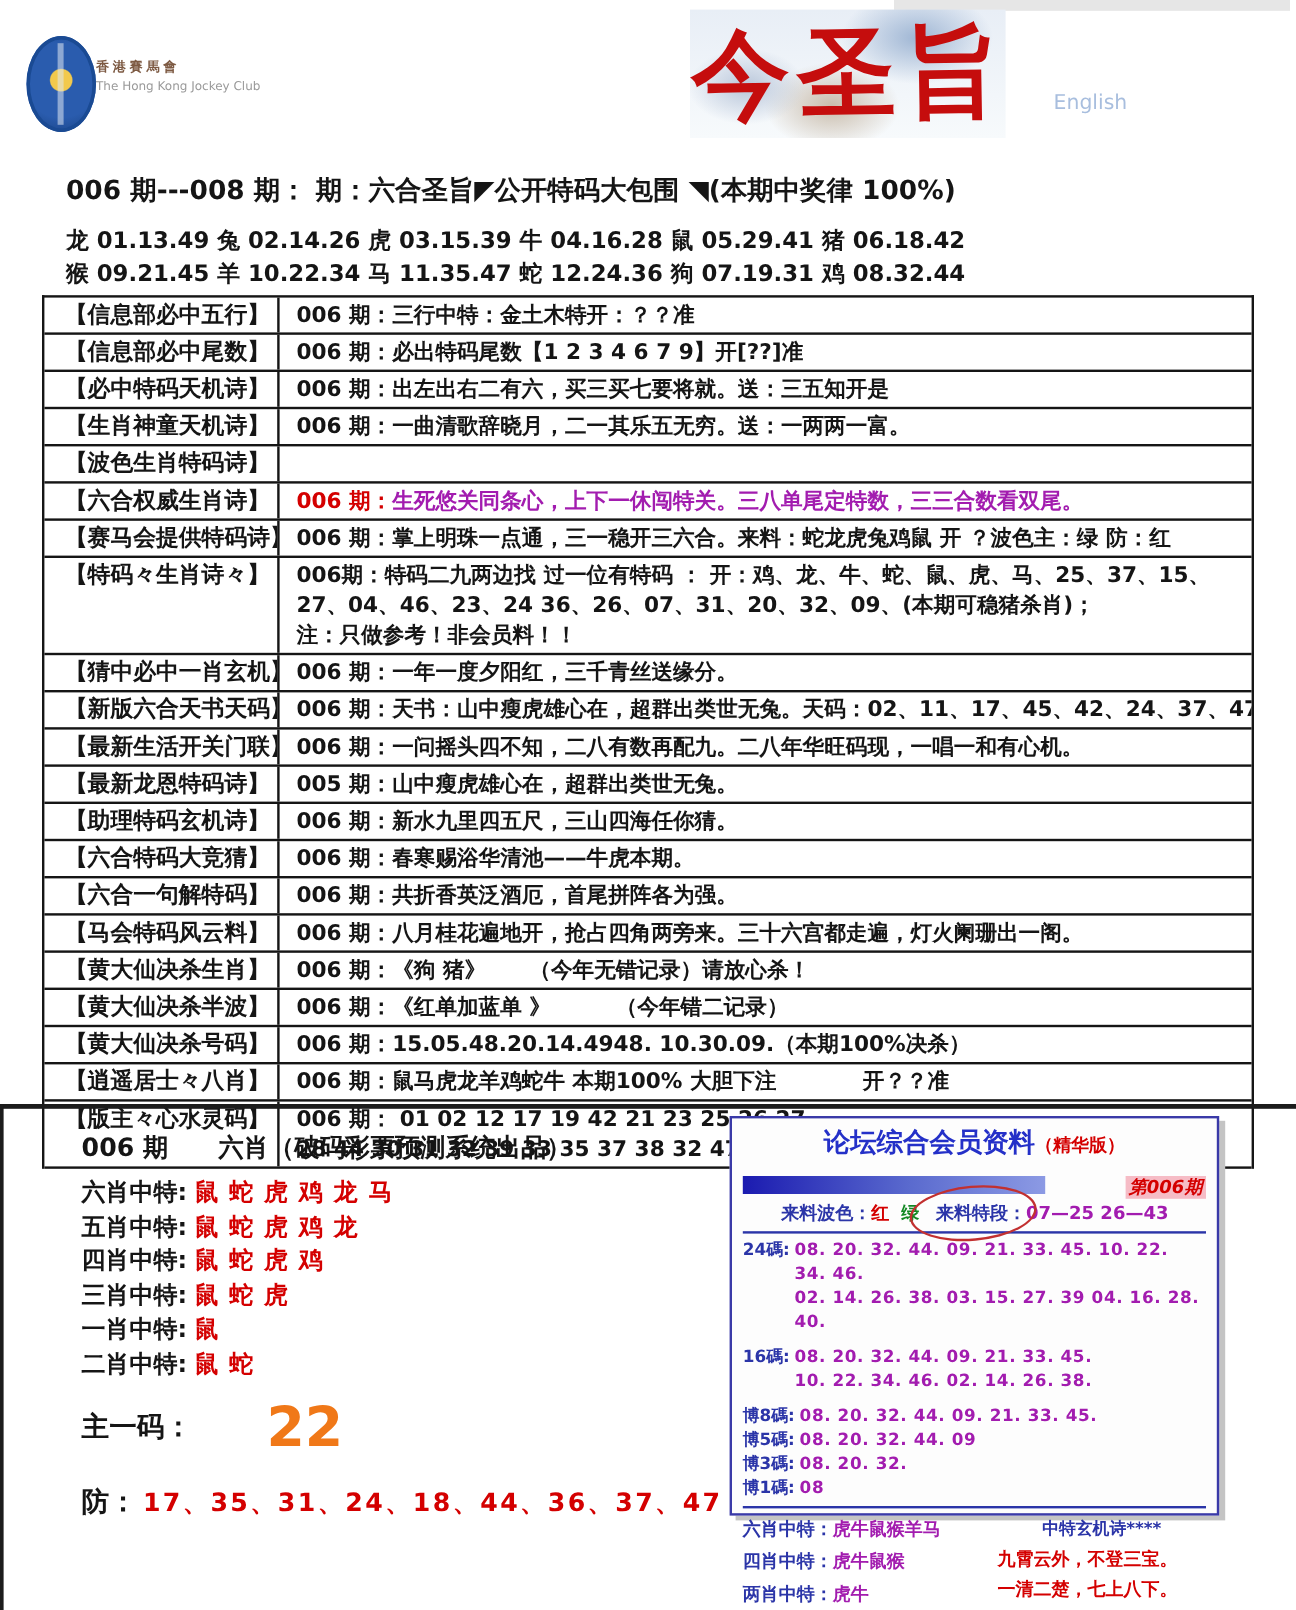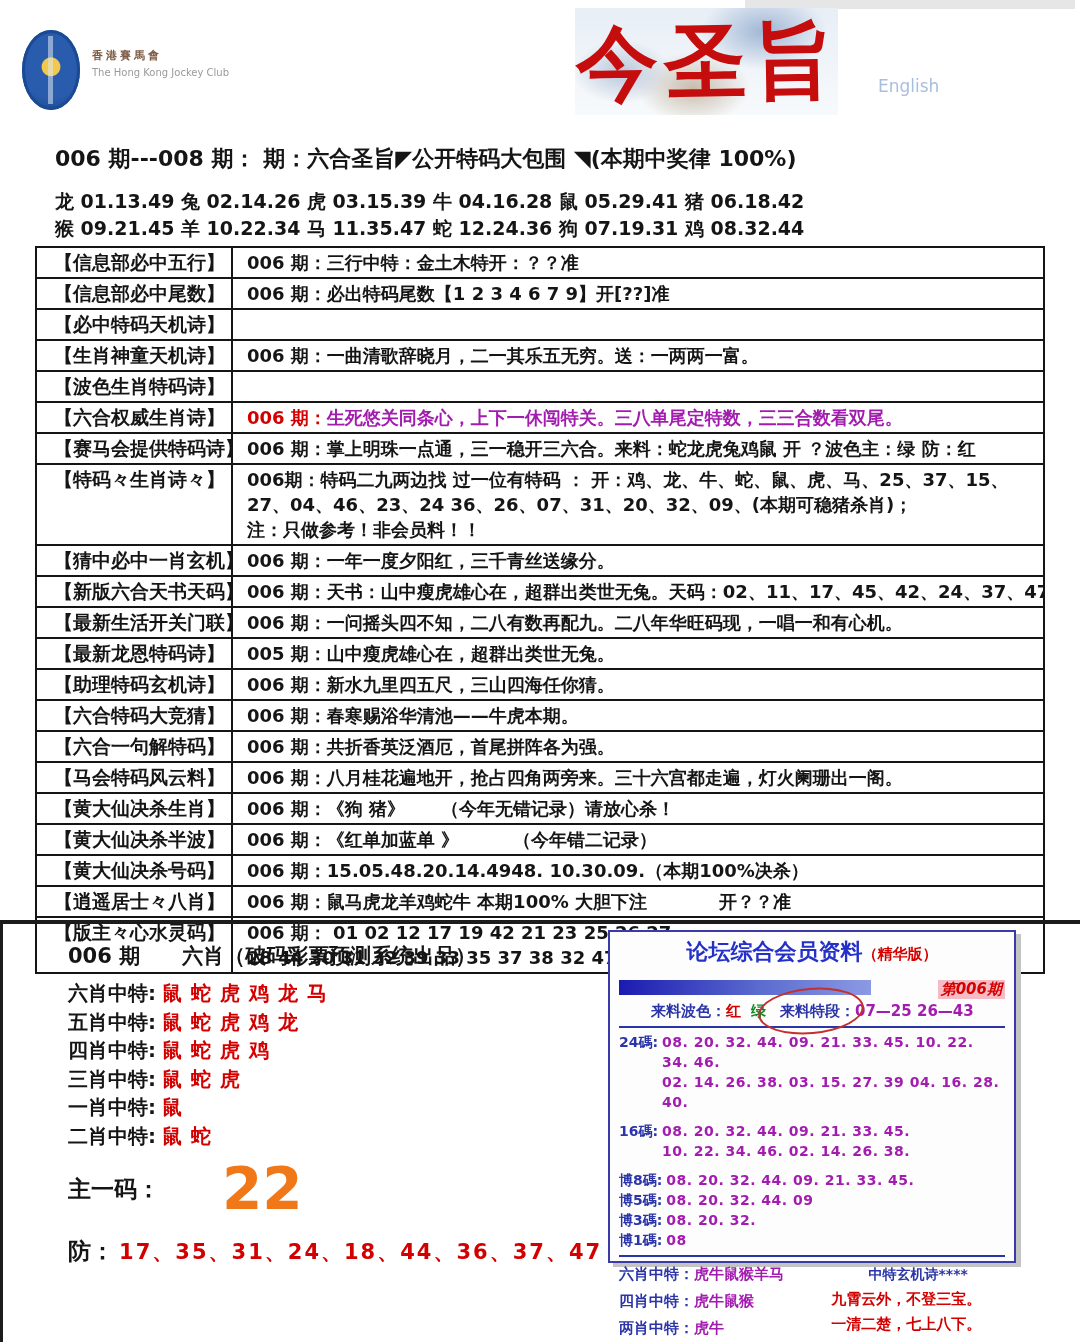--- a/index.html
+++ b/index.html
@@ -1,21 +1,21 @@
 <!DOCTYPE html>
 <html><head>
 <meta charset="utf-8">
 <style>
   * { margin:0; padding:0; box-sizing:border-box; }
   html,body { width:1080px; height:1342px; background:#ffffff; }
   body { font-family:"DejaVu Sans", sans-serif; color:#151515; position:relative; overflow:hidden; }
 
   
   .scan-artifact { position:absolute; left:745px; top:0; width:330px; height:9px; background:#dcdcdc; opacity:.7; }
-  .logo-area { position:absolute; left:22px; top:30px; display:flex; gap:12px; }
+  .logo-area { position:absolute; left:22px; top:30px; display:flex; gap:0; }
   .logo-oval { width:58px; height:80px; border-radius:50%;
     background:radial-gradient(circle at 50% 46%, #f2c94c 0 17%, #2a5cae 19% 60%, #17407f 100%);
     box-shadow:inset 0 0 0 3px #1a4a93; position:relative; }
   .logo-oval::after { content:""; position:absolute; left:26px; top:6px; width:5px; height:68px; background:#dfe8f2; opacity:.55; }
   .logo-text { padding-top:18px; }
   .logo-cn { font-size:11px; letter-spacing:3px; color:#7d5a43; font-weight:bold; }
   .logo-en { font-size:10px; color:#9a9a9a; margin-top:4px; }
 
   .banner { position:absolute; left:575px; top:8px; width:263px; height:107px;
     background:
@@ -49,21 +49,21 @@
 
   
   .bottom-left { position:absolute; left:68px; top:942px; width:500px; }
   .bl-heading { font-size:21px; font-weight:bold; margin-bottom:9px; white-space:nowrap; }
   .bl-heading-title { margin-left:42px; }
   .bl-row { font-size:20px; font-weight:bold; line-height:28.5px; white-space:nowrap; }
   .bl-label { color:#151515; }
   .bl-value { margin-left:6px; letter-spacing:9px; }
   .bl-main-code { display:flex; align-items:center; margin-top:8px; height:62px; }
   .bl-mc-label { font-size:23px; font-weight:bold; }
-  .bl-mc-value { font-size:58px; font-weight:bold; color:#f07818; margin-left:62px; }
+  .bl-mc-value { font-size:46px; font-weight:bold; color:#f07818; margin-left:62px; }
   .bl-guard { margin-top:16px; white-space:nowrap; }
   .bl-guard-label { font-size:23px; font-weight:bold; }
   .bl-guard-nums { font-size:21px; font-weight:bold; letter-spacing:2px; }
 
   
   .member-box { position:absolute; left:608px; top:930px; width:408px; height:333px;
     border:2px solid #3a3aa8; background:#fdfdfd; padding:5px 9px 4px 9px; box-shadow:5px 4px 0 #c4c4c4; }
   .mb-title { text-align:center; white-space:nowrap; }
   .mb-title-main { font-size:22px; font-weight:bold; color:#2430c8; }
   .mb-title-suffix { font-size:15px; font-weight:bold; color:#d40000; }
@@ -116,20 +116,23 @@
       </div>
   </div>
   <div class="t-row">
     <div class="t-label">【信息部必中尾数】</div>
     <div class="t-content">
         <div class="t-line">006 期：必出特码尾数【1 2 3 4 6 7 9】开[??]准</div>
       </div>
   </div>
   <div class="t-row">
     <div class="t-label">【必中特码天机诗】</div>
+    <div class="t-content">
+        <div class="t-line">006 期：出左出右二有六，买三买七要将就。送：三五知开是</div>
+      </div>
   </div>
   <div class="t-row">
     <div class="t-label">【生肖神童天机诗】</div>
     <div class="t-content">
         <div class="t-line">006 期：一曲清歌辞晓月，二一其乐五无穷。送：一两两一富。</div>
       </div>
   </div>
   <div class="t-row">
     <div class="t-label">【波色生肖特码诗】</div>
   </div>

